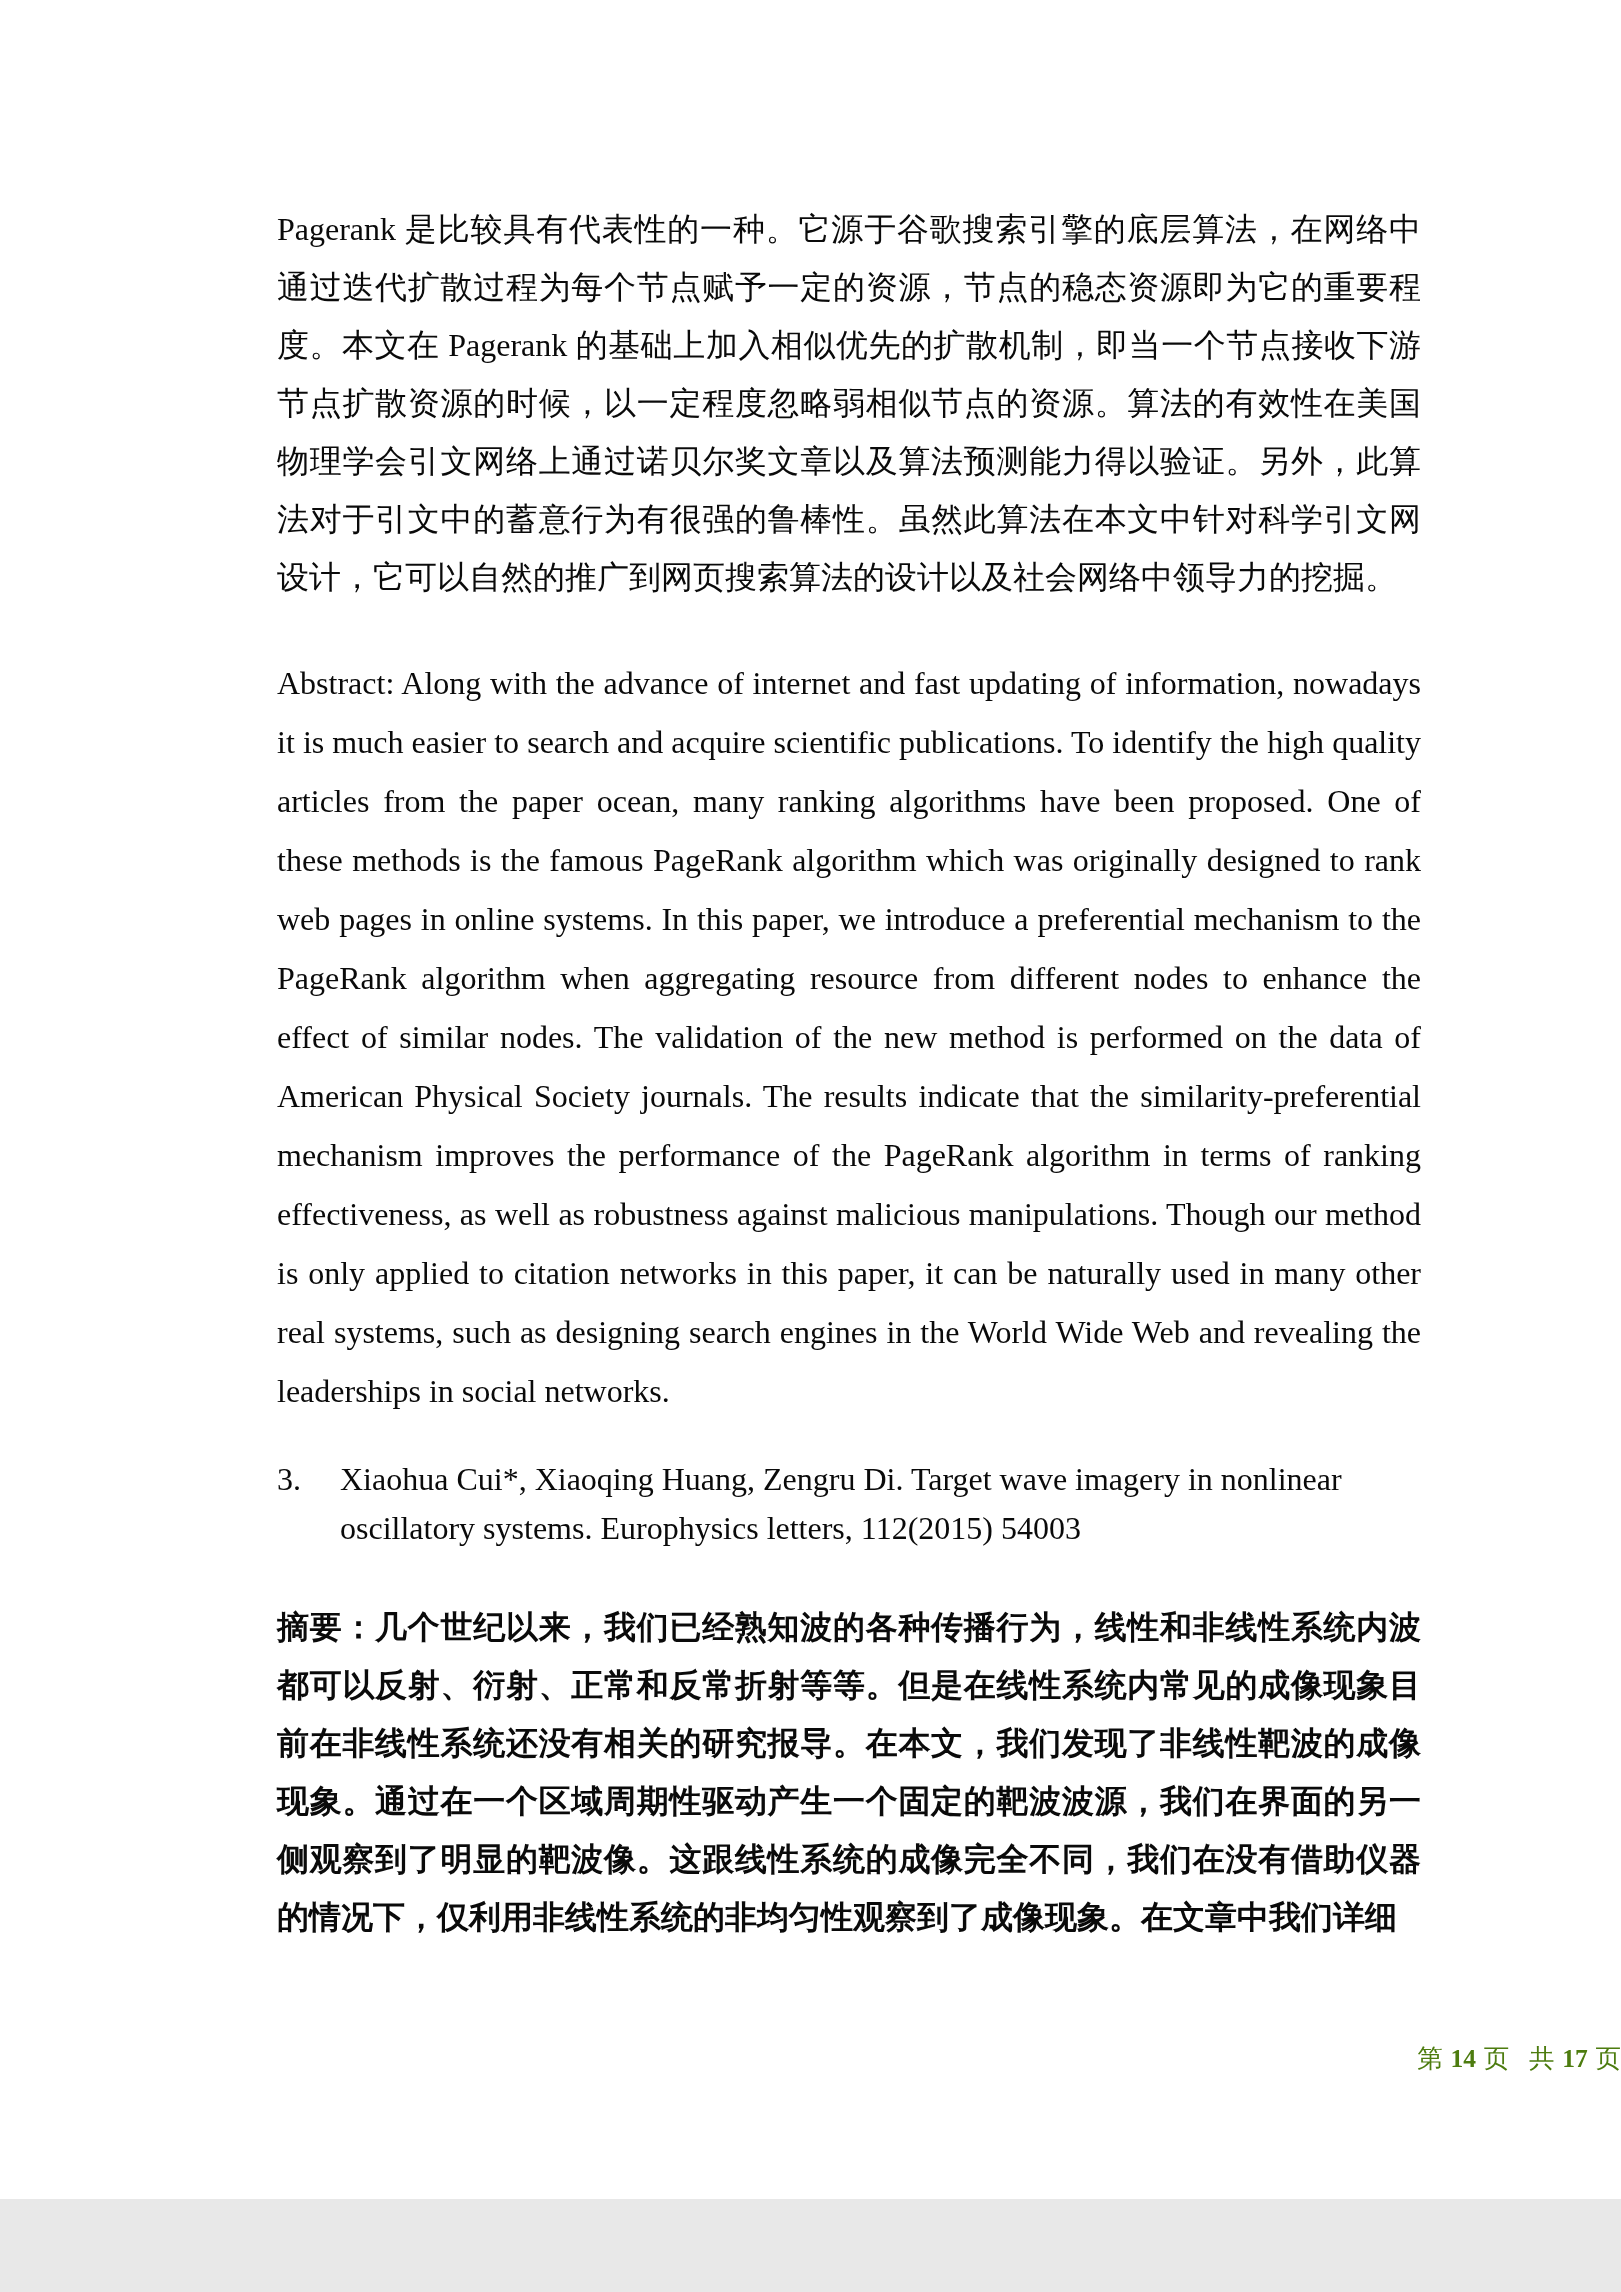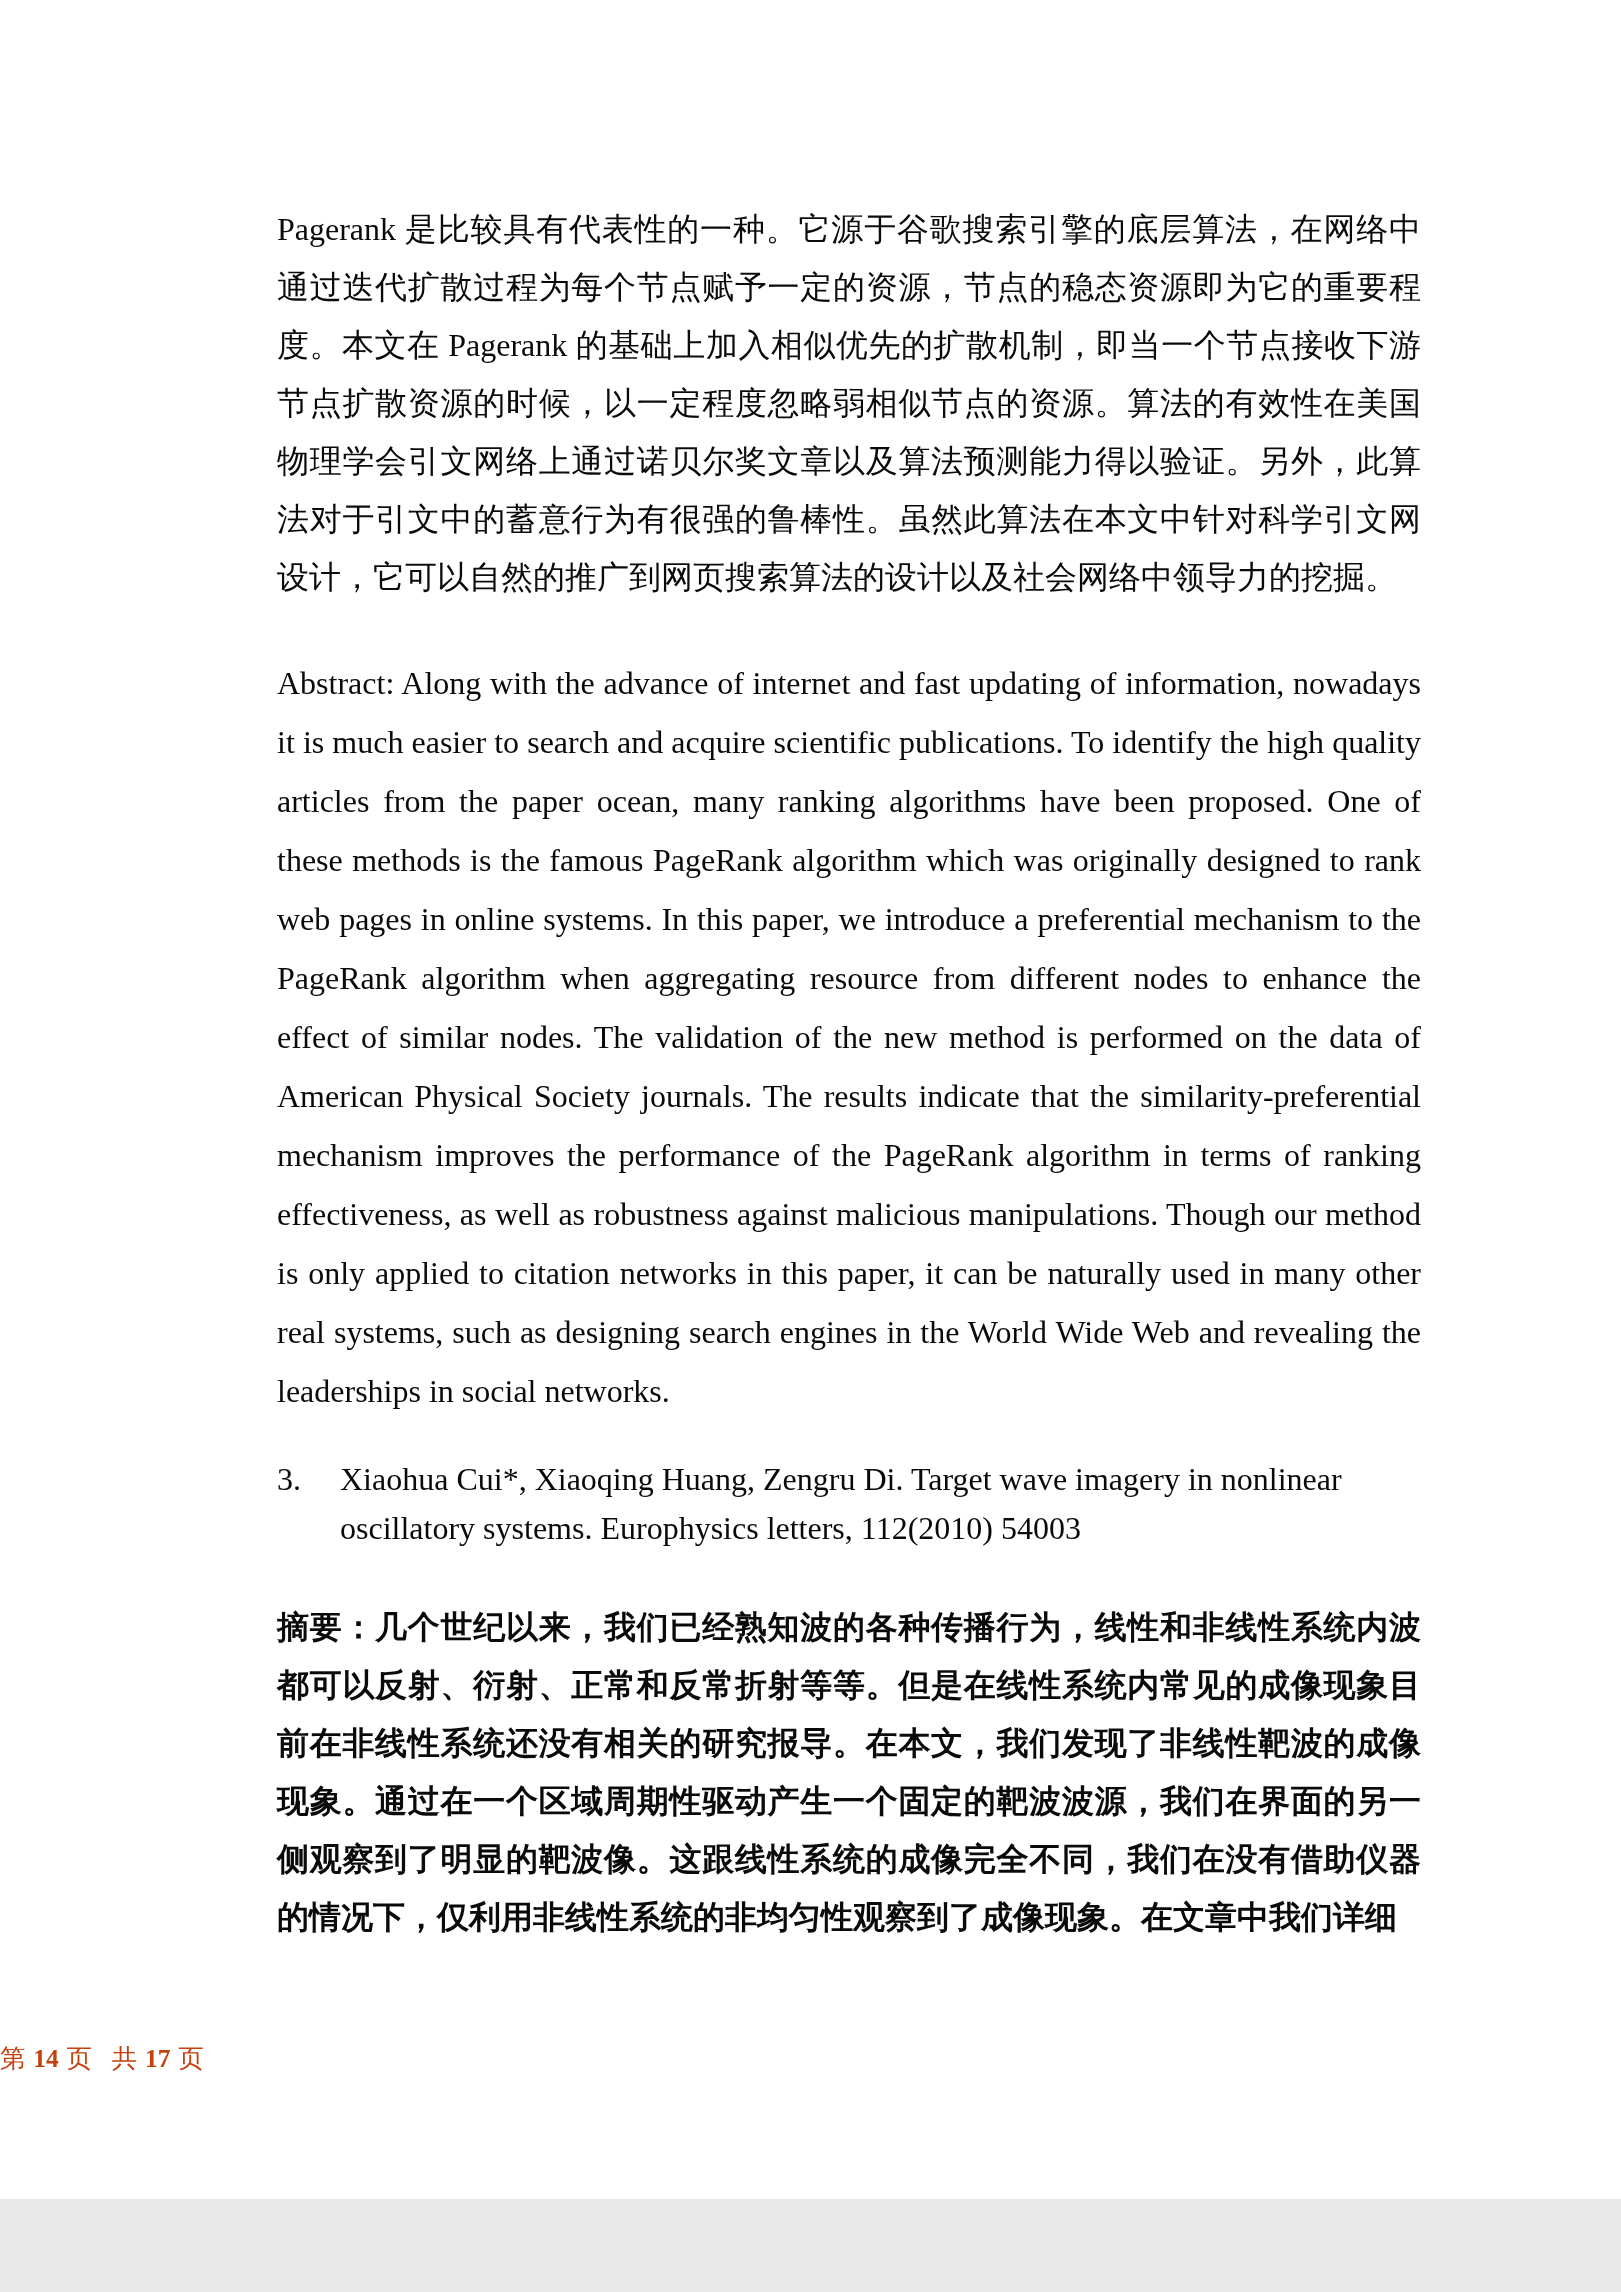--- a/index.html
+++ b/index.html
@@ -46,43 +46,43 @@
     display: inline-block;
     width: 63px;
     text-indent: 0;
   }
   #abstract-cn { top: 1598px; font-weight: bold; }
   .footer {
     position: absolute;
     left: 0;
     top: 2043px;
     width: 1621px;
-    text-align: left;
+    text-align: right;
     font-size: 25.5px;
     line-height: 31px;
-    color: #c2410c;
+    color: #4d7c0f;
   }
   .footer .num {
     font-weight: bold;
     margin: 0 7.8px;
   }
   .footer .sep {
     margin-left: 19.6px;
   }
 </style>
 </head>
 <body>
 
 <div class="page">
 
   <p class="blk cn-para" id="para-cn">Pagerank 是比较具有代表性的一种。它源于谷歌搜索引擎的底层算法，在网络中通过迭代扩散过程为每个节点赋予一定的资源，节点的稳态资源即为它的重要程度。本文在 Pagerank 的基础上加入相似优先的扩散机制，即当一个节点接收下游节点扩散资源的时候，以一定程度忽略弱相似节点的资源。算法的有效性在美国物理学会引文网络上通过诺贝尔奖文章以及算法预测能力得以验证。另外，此算法对于引文中的蓄意行为有很强的鲁棒性。虽然此算法在本文中针对科学引文网设计，它可以自然的推广到网页搜索算法的设计以及社会网络中领导力的挖掘。</p>
 
   <p class="blk" id="abstract-en">Abstract: Along with the advance of internet and fast updating of information, nowadays it is much easier to search and acquire scientific publications. To identify the high quality articles from the paper ocean, many ranking algorithms have been proposed. One of these methods is the famous PageRank algorithm which was originally designed to rank web pages in online systems. In this paper, we introduce a preferential mechanism to the PageRank algorithm when aggregating resource from different nodes to enhance the effect of similar nodes. The validation of the new method is performed on the data of American Physical Society journals. The results indicate that the similarity-preferential mechanism improves the performance of the PageRank algorithm in terms of ranking effectiveness, as well as robustness against malicious manipulations. Though our method is only applied to citation networks in this paper, it can be naturally used in many other real systems, such as designing search engines in the World Wide Web and revealing the leaderships in social networks.</p>
 
-  <div class="blk" id="reference"><span class="ref-num">3.</span><span>Xiaohua Cui*, Xiaoqing Huang, Zengru Di. Target wave imagery in nonlinear oscillatory systems. Europhysics letters, 112(2010) 54003</span></div>
+  <div class="blk" id="reference"><span class="ref-num">3.</span><span>Xiaohua Cui*, Xiaoqing Huang, Zengru Di. Target wave imagery in nonlinear oscillatory systems. Europhysics letters, 112(2015) 54003</span></div>
 
   <p class="blk cn-para" id="abstract-cn">摘要：几个世纪以来，我们已经熟知波的各种传播行为，线性和非线性系统内波都可以反射、衍射、正常和反常折射等等。但是在线性系统内常见的成像现象目前在非线性系统还没有相关的研究报导。在本文，我们发现了非线性靶波的成像现象。通过在一个区域周期性驱动产生一个固定的靶波波源，我们在界面的另一侧观察到了明显的靶波像。这跟线性系统的成像完全不同，我们在没有借助仪器的情况下，仅利用非线性系统的非均匀性观察到了成像现象。在文章中我们详细</p>
 
   <div class="footer">
     <span>第</span><span class="num">14</span><span>页</span><span class="sep">共</span><span class="num">17</span><span>页</span>
   </div>
 
 </div>
 
 

